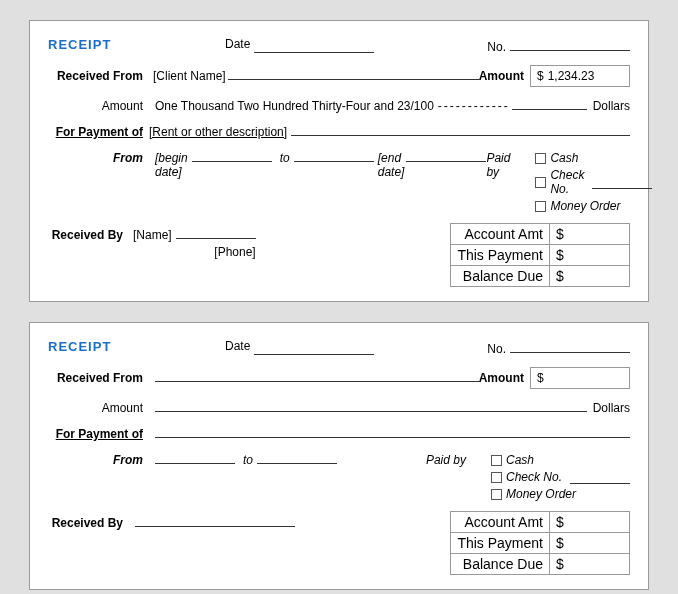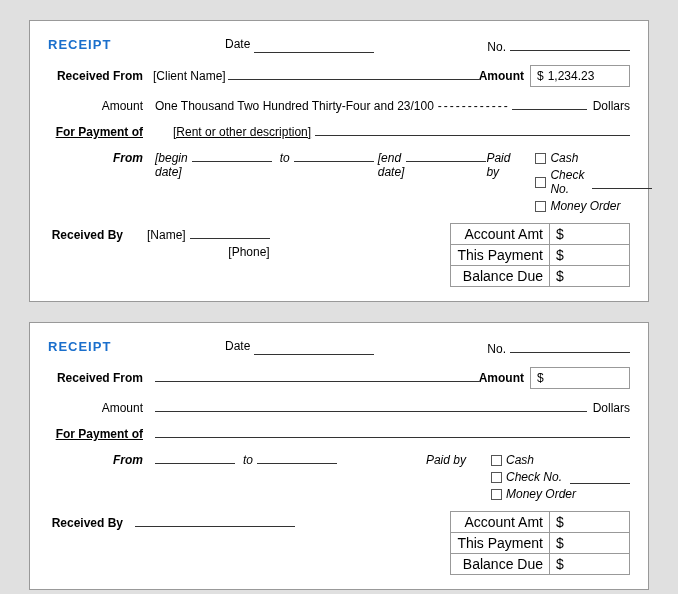--- a/index.html
+++ b/index.html
@@ -199,21 +199,21 @@
     <div class="amount-row">
       <span class="label-normal" style="min-width:95px;text-align:right;">Amount</span>
       <span style="margin-left:6px;">One Thousand Two Hundred Thirty-Four and 23/100</span>
       <span style="margin-left:4px;letter-spacing:2px;">------------</span>
       <span class="underline-field" style="flex:1;margin-left:2px;min-width:40px;"></span>
       <span style="margin-left:6px;">Dollars</span>
     </div>
 
     <div class="for-payment-row">
       <span class="label" style="min-width:95px;text-align:right;">For Payment of</span>
-      <span style="margin-left:24px;">[Rent or other description]</span>
+      <span style="margin-left:0;">[Rent or other description]</span>
       <span class="underline-field-lg" style="flex:1;margin-left:4px;"></span>
     </div>
 
     <div class="from-row">
       <span class="label" style="min-width:95px;text-align:right;">From</span>
       <span style="margin-left:6px;">[begin date]</span>
       <span class="underline-field-sm" style="margin-left:4px;"></span>
       <span style="margin-left:8px;margin-right:4px;">to</span>
       <span class="underline-field-sm"></span>
       <span style="margin-left:4px;">[end date]</span>
@@ -235,21 +235,21 @@
             <span>Money Order</span>
           </div>
         </div>
       </div>
     </div>
 
     <div class="bottom-section">
       <div class="received-by-section">
         <div style="display:flex;align-items:baseline;">
           <span class="label" style="min-width:75px;text-align:right;">Received By</span>
-          <span style="margin-left:18px;">[Name]</span>
+          <span style="margin-left:4px;">[Name]</span>
           <span class="underline-field" style="margin-left:4px;min-width:80px;"></span>
         </div>
         <div style="margin-left:82px;text-align:right;">
           <span>[Phone]</span>
         </div>
       </div>
       <table class="account-table">
         <tbody>
             <tr>
           <td class="label-cell">Account Amt</td>

